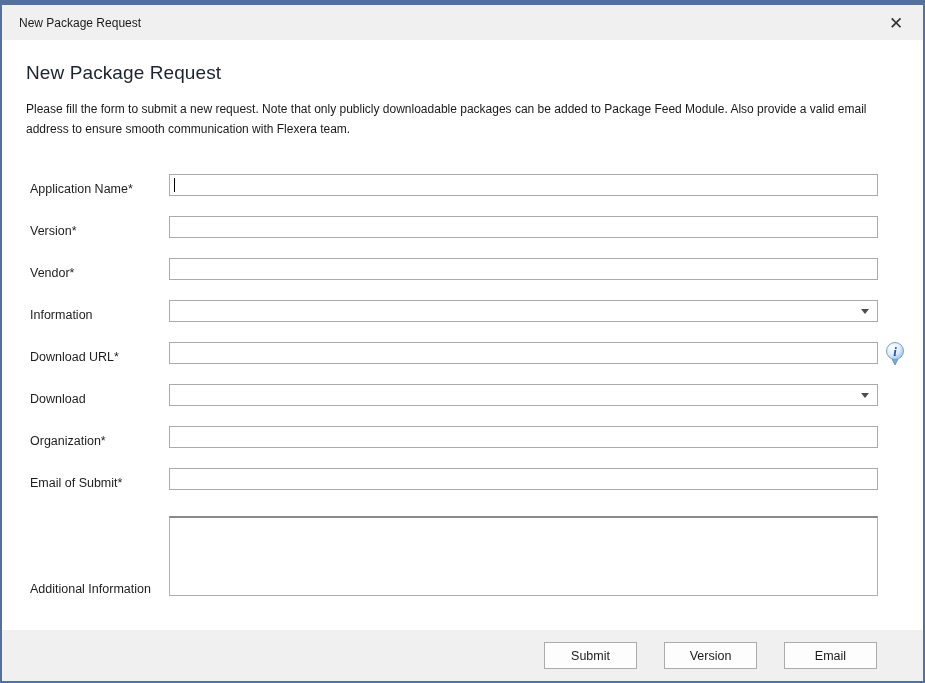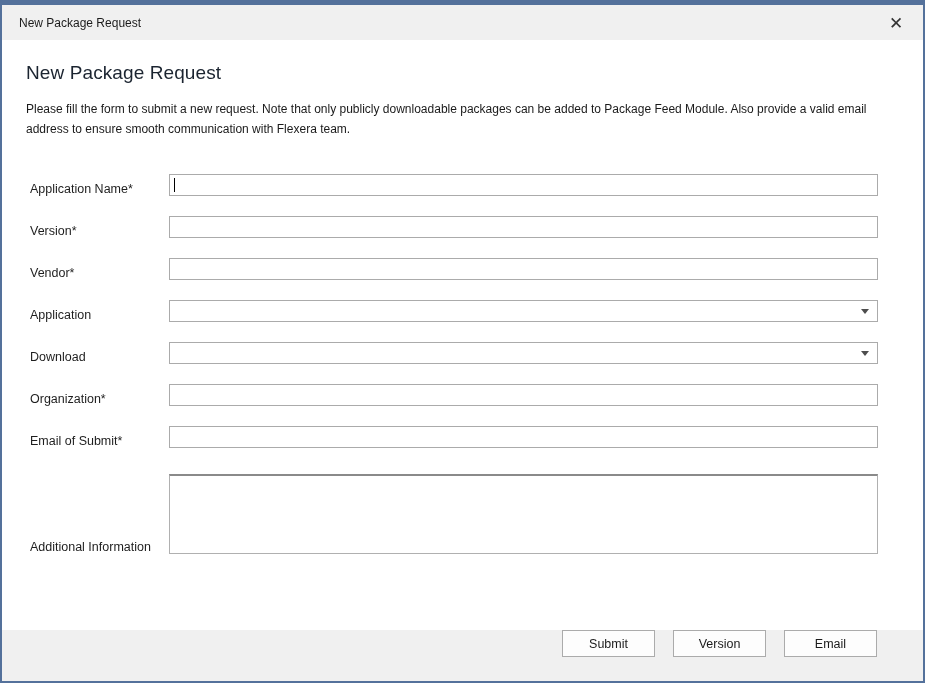--- a/index.html
+++ b/index.html
@@ -115,22 +115,22 @@
   .info-icon {
     position: absolute;
     right: -28px; top: -1px;
     width: 22px; height: 26px;
     cursor: pointer;
   }
   
   .footer {
     flex: 0 0 51px; height: 51px;
     background: #f0f0f0;
-    display: flex; align-items: flex-start; justify-content: flex-end;
-    gap: 18px;
+    display: flex; align-items: center; justify-content: flex-end;
+    gap: 27px;
     padding-right: 46px;
   }
   .btn {
     width: 93px; height: 27px;
     background: #fdfdfd;
     border: 1px solid #ababab;
     font-family: "Liberation Sans", "DejaVu Sans", sans-serif;
     font-size: 12.5px; color: #1b1b1b;
     cursor: pointer;
     border-radius: 0;
@@ -168,29 +168,49 @@
       </div>
 
       <div class="form-row">
         <span class="form-label">Vendor*</span>
         <span class="field-wrap">
           <input class="text-input" type="text" value="" style="">
         </span>
       </div>
 
       <div class="form-row">
-        <span class="form-label">Application</span>
+        <span class="form-label">Information</span>
         <span class="field-wrap">
           <div class="combo">
             <span></span>
             <span class="combo-arrow"></span>
           </div>
         </span>
       </div>
 
+      <div class="form-row">
+        <span class="form-label">Download URL*</span>
+        <span class="field-wrap">
+          <input class="text-input" type="text" value="" style="">
+          <span class="info-icon">
+            <svg width="22" height="26" viewBox="0 0 22 26">
+              <defs>
+                <radialGradient id="ballGrad" cx="35%" cy="30%" r="75%">
+                  <stop offset="0%" stop-color="#ffffff"></stop>
+                  <stop offset="60%" stop-color="#dcecfb"></stop>
+                  <stop offset="100%" stop-color="#9cc0e8"></stop>
+                </radialGradient>
+              </defs>
+              <polygon points="8,18 14,18 11,24" fill="#7ea8d8" stroke="#5f87bb" stroke-width="0.8"></polygon>
+              <circle cx="11" cy="10" r="8.5" fill="url(#ballGrad)" stroke="#7ba2cf" stroke-width="1"></circle>
+              <text x="11" y="14.5" text-anchor="middle" font-family="Liberation Serif, serif" font-style="italic" font-weight="bold" font-size="13" fill="#1d4fbe">i</text>
+            </svg>
+          </span>
+        </span>
+      </div>
 
       <div class="form-row">
         <span class="form-label">Download</span>
         <span class="field-wrap">
           <div class="combo">
             <span></span>
             <span class="combo-arrow"></span>
           </div>
         </span>
       </div>

